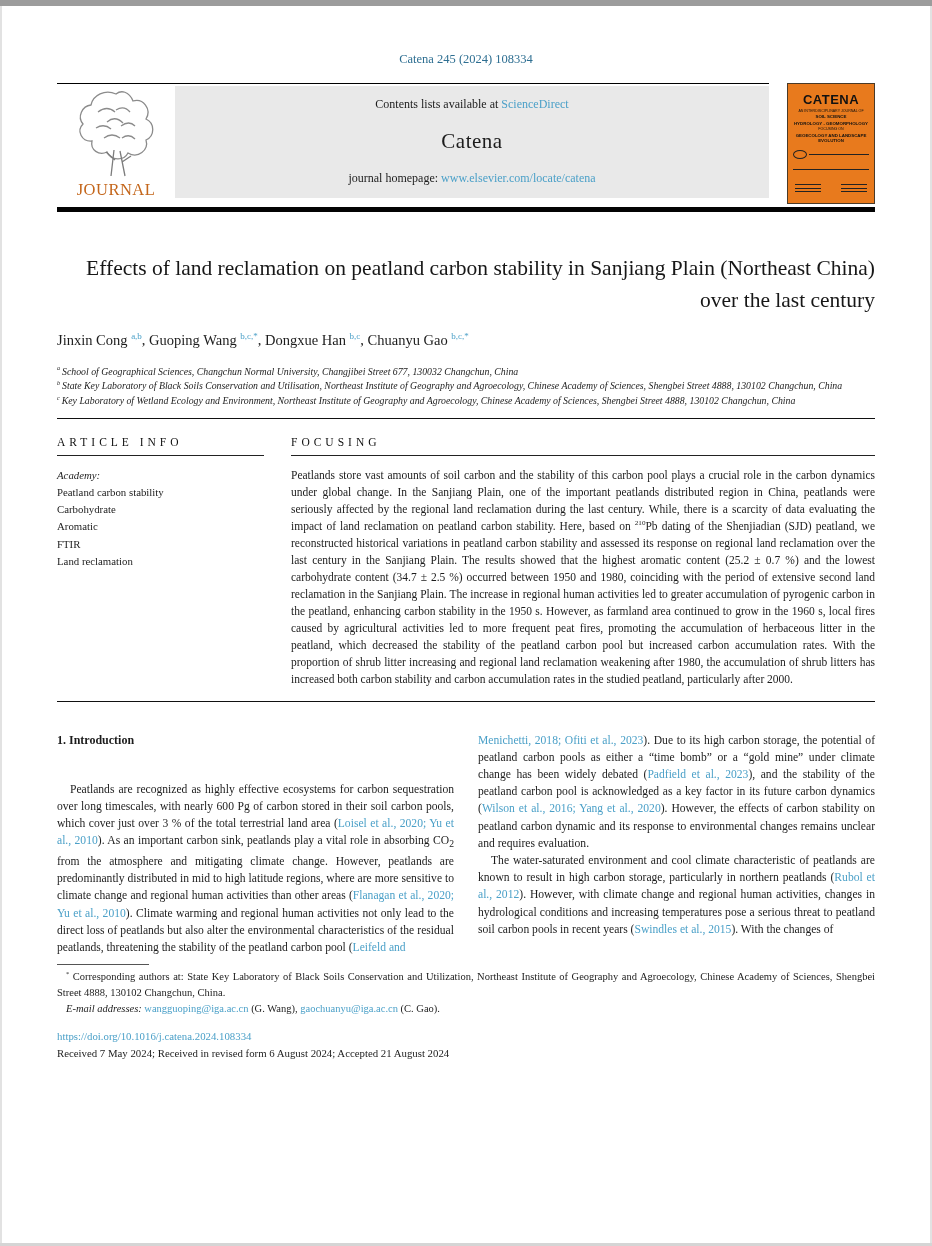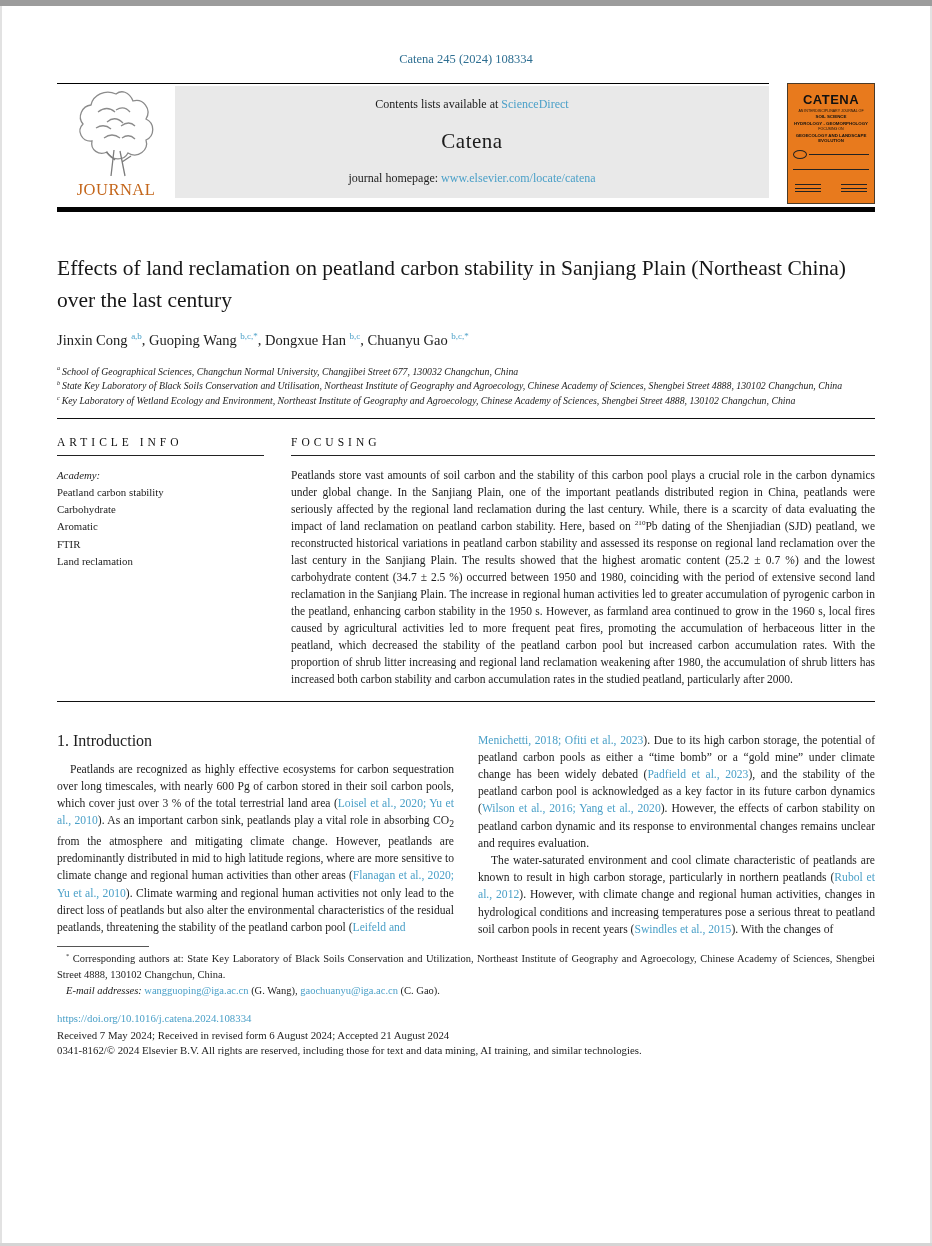--- a/index.html
+++ b/index.html
@@ -59,21 +59,21 @@
   .rule-1{margin-top:9px;border-top:1.4px solid #111;}
   .info-grid{display:grid;grid-template-columns:207px 1fr;column-gap:46px;gap:27px;}
   .sec-head{margin-top:17px;font-size:11.5px;letter-spacing:4px;color:#111;}
   .sec-underline{border-top:1.3px solid #222;margin-top:7px;}
   .keywords{margin-top:11px;font-size:10.8px;line-height:1.6;}
   .kw-label{font-style:italic;}
   .abstract-body{margin-top:11px;font-size:11.5px;line-height:17px;text-align:justify;}
   .rule-2{margin-top:13px;border-top:1.4px solid #111;}
 
   .intro-grid{display:grid;grid-template-columns:1fr 1fr;column-gap:24px;margin-top:30px;font-size:11.6px;line-height:17.2px;text-align:justify;}
-  .intro-head{font-weight:normal;font-size:16px;margin-bottom:12px;}
+  .intro-head{font-weight:bold;font-size:12px;margin-bottom:32px;}
   .p-ind{text-indent:13px;margin:0;}
   .p-follow{margin:0;}
 
   .footnote{margin-top:8px;font-size:10.5px;line-height:15.5px;}
   .fn-divider{width:92px;border-top:1px solid #555;margin-bottom:4px;}
   .fn-note{text-align:justify;text-indent:9px;}
   .fn-email{text-indent:9px;margin-top:1px;}
   .doi{margin-top:13px;font-size:10.8px;color:var(--link);}
   .received{margin-top:5px;font-size:10.8px;}
   .copyright{margin-top:3px;font-size:10.8px;color:#222;}
@@ -135,21 +135,21 @@
             <div class="b"></div>
             <div class="b"></div>
             <div class="b"></div>
           </div>
       </div>
     </div>
   </div>
 
   <div class="rule-thick"></div>
 
-  <h1 class="article-title" style="font-weight:normal;margin-bottom:8px;">Effects of land reclamation on peatland carbon stability in Sanjiang Plain (Northeast China) over the last century</h1>
+  <h1 class="article-title" style="font-weight:normal;margin-bottom:8px;text-align:right;">Effects of land reclamation on peatland carbon stability in Sanjiang Plain (Northeast China) over the last century</h1>
 
   <div class="authors"><span>Jinxin Cong </span><sup class="cite">a,b</sup><span>, Guoping Wang </span><sup class="cite">b,c,*</sup><span>, Dongxue Han </span><sup class="cite">b,c</sup><span>, Chuanyu Gao </span><sup class="cite">b,c,*</sup></div>
 
   <div class="affils">
     <div class="affil"><sup>a</sup><span>School of Geographical Sciences, Changchun Normal University, Changjibei Street 677, 130032 Changchun, China</span></div>
     <div class="affil"><sup>b</sup><span>State Key Laboratory of Black Soils Conservation and Utilisation, Northeast Institute of Geography and Agroecology, Chinese Academy of Sciences, Shengbei Street 4888, 130102 Changchun, China</span></div>
     <div class="affil"><sup>c</sup><span>Key Laboratory of Wetland Ecology and Environment, Northeast Institute of Geography and Agroecology, Chinese Academy of Sciences, Shengbei Street 4888, 130102 Changchun, China</span></div>
   </div>
 
   <div class="rule-1"></div>
@@ -188,15 +188,14 @@
   </div>
 
   <div class="footnote">
     <div class="fn-divider"></div>
     <div class="fn-note"><sup>*</sup><span> Corresponding authors at: State Key Laboratory of Black Soils Conservation and Utilization, Northeast Institute of Geography and Agroecology, Chinese Academy of Sciences, Shengbei Street 4888, 130102 Changchun, China.</span></div>
     <div class="fn-email"><span class="i">E-mail addresses: </span><span class="cite">wangguoping@iga.ac.cn</span><span> (G. Wang), </span><span class="cite">gaochuanyu@iga.ac.cn</span><span> (C. Gao).</span></div>
   </div>
 
   <div class="doi">https://doi.org/10.1016/j.catena.2024.108334</div>
   <div class="received">Received 7 May 2024; Received in revised form 6 August 2024; Accepted 21 August 2024</div>
-  <div class="copyright">0341-8162/© 2024 Elsevier B.V. All rights are reserved, including those for text and data mining, AI training, and similar technologies.</div>
 
 </div>
 
 </body></html>

